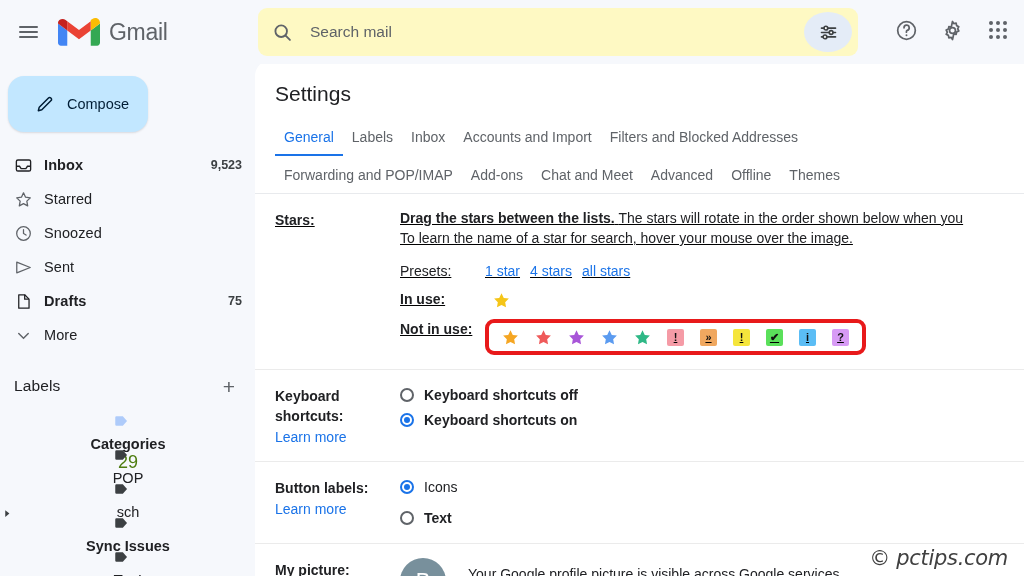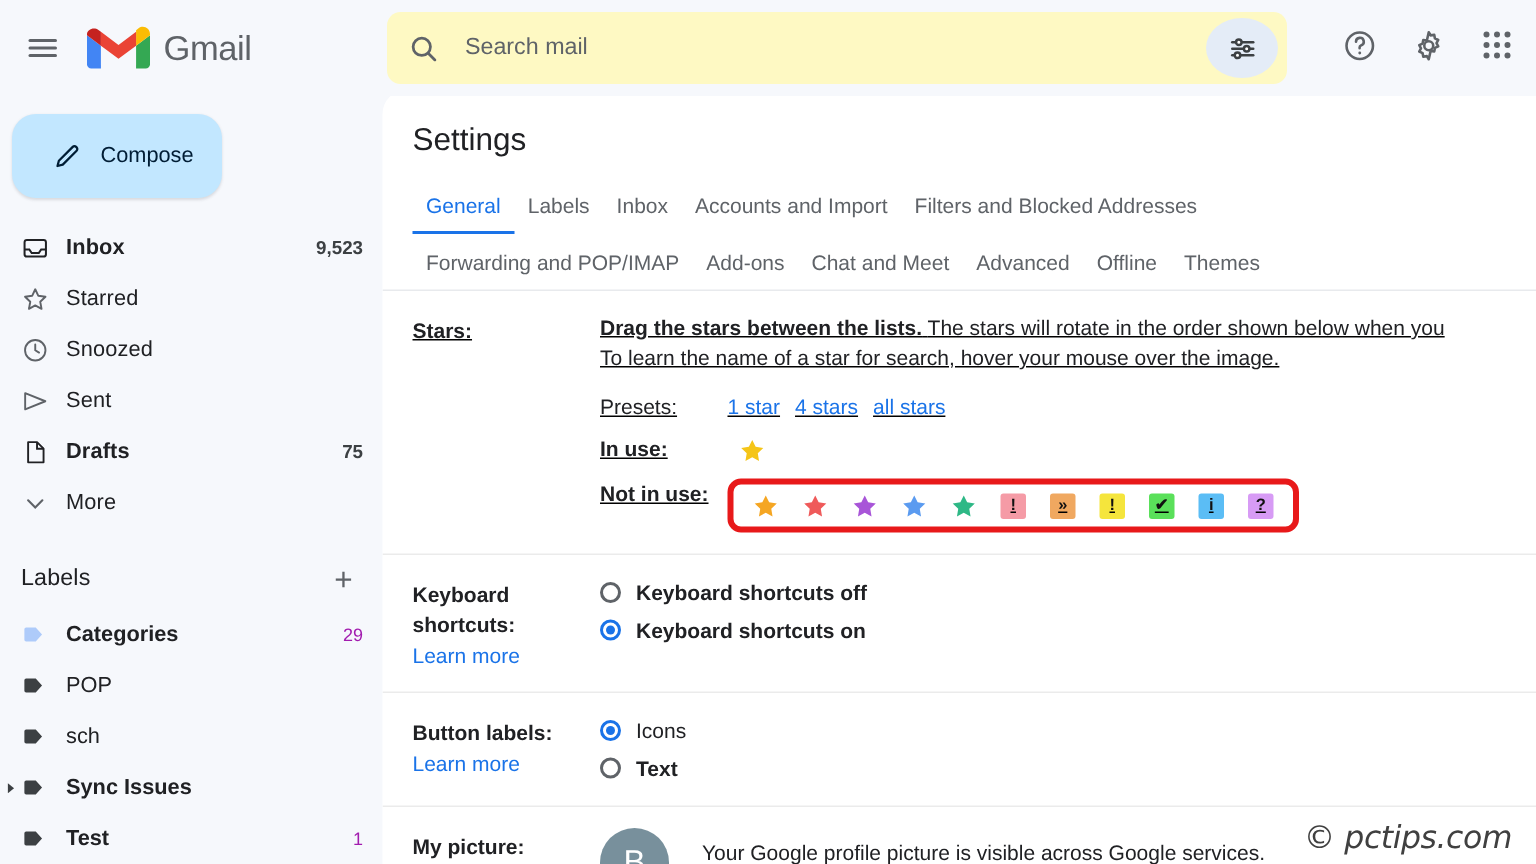--- a/index.html
+++ b/index.html
@@ -129,28 +129,29 @@
   .labels-head .lh-plus {
     width: 22px; height: 22px; cursor: pointer;
     display: flex; align-items: center; justify-content: center;
     font-size: 21px; color: #5f6368; line-height: 1;
   }
   .label-item {
     display: flex; align-items: center;
     height: 34px; padding-left: 14px; padding-right: 14px;
     cursor: pointer; color: #202124; font-size: 14.5px;
     position: relative;
+    flex-direction: column;
   }
   .label-item .li-caret {
     position: absolute; left: 2px; width: 10px; height: 10px;
     display: flex; align-items: center; justify-content: center;
   }
   .label-item .li-icon { width: 30px; flex: 0 0 30px; display: flex; align-items: center; }
   .label-item .li-label { flex: 1 1 auto; }
-  .label-item .li-count { font-size: 12px; color: #a21caf; }
+  .label-item .li-count { font-size: 18px; color: #4d7c0f; }
   .label-item.bold .li-label { font-weight: 700; }
 
   
   .panel {
     position: absolute; left: 255px; top: 60px;
     width: 769px; height: 516px;
     background: #ffffff;
     border-top-left-radius: 16px;
     overflow: hidden;
   }
@@ -598,21 +599,21 @@
       <div class="row" style="padding-top:14px;padding-bottom:14px;">
         <div class="rowlabel">
           <div>Button labels:</div>
           <span class="learn">Learn more</span>
         </div>
         <div class="rowbody">
           <div class="radio-line">
             <span class="radio on"></span>
             <span class="radio-text">Icons</span>
           </div>
-          <div class="radio-line" style="margin-top:3px;">
+          <div class="radio-line" style="margin-top:9px;">
             <span class="radio"></span>
             <span class="radio-text b">Text</span>
           </div>
         </div>
       </div>
 
       <div class="row nb" style="padding-top:14px;">
         <div class="rowlabel">
           <div>My picture:</div>
           <span class="learn">Learn more</span>

